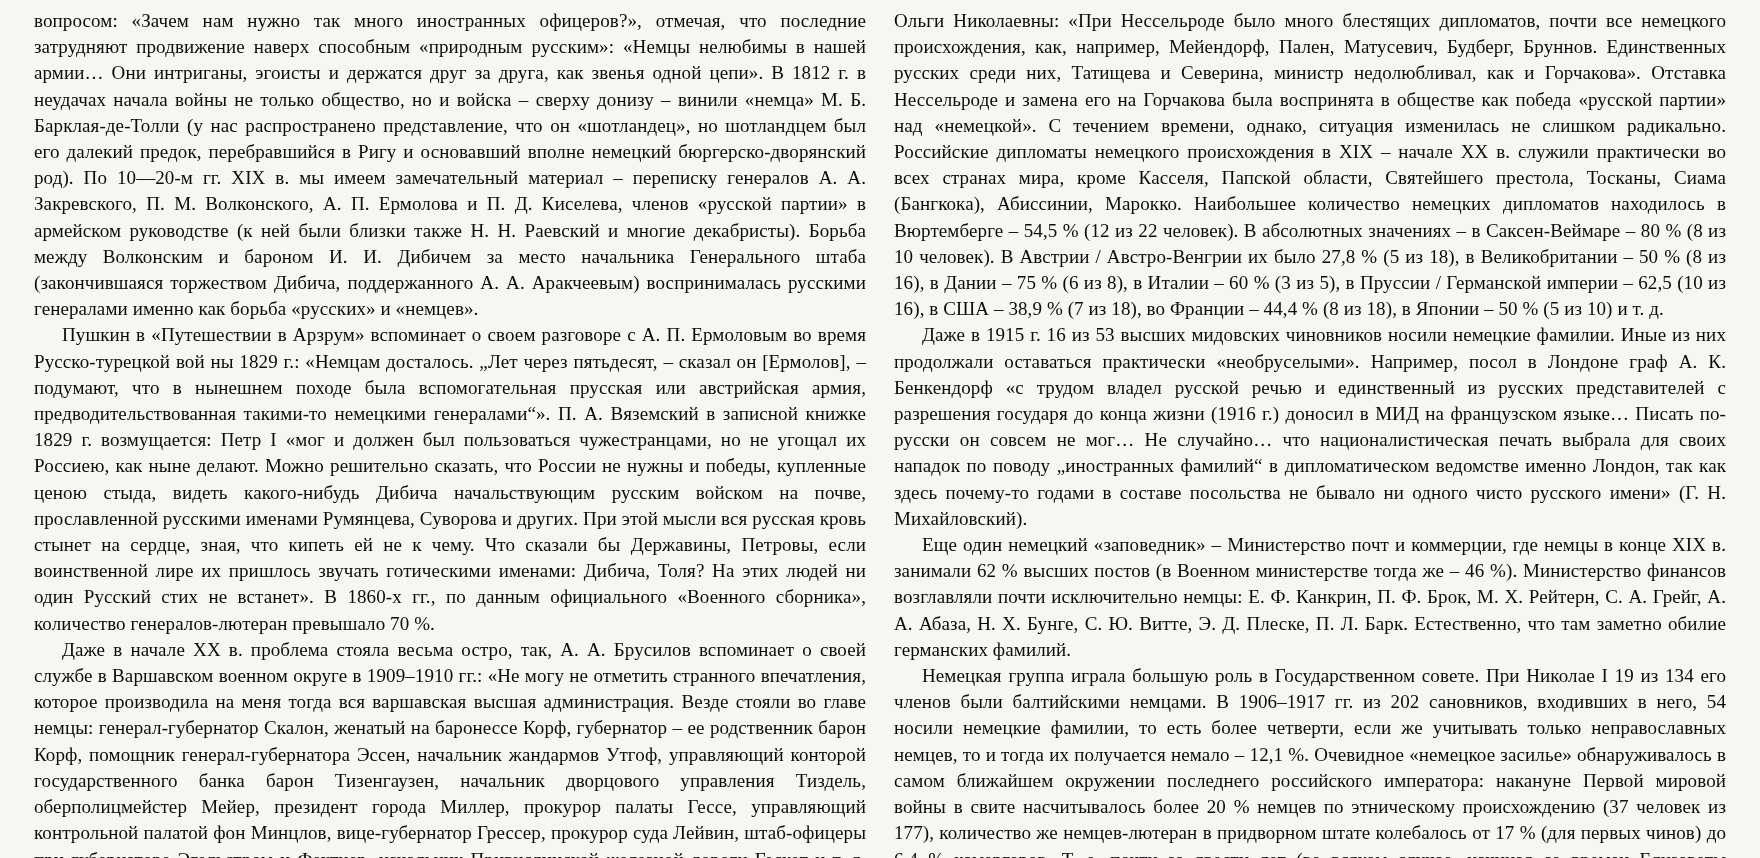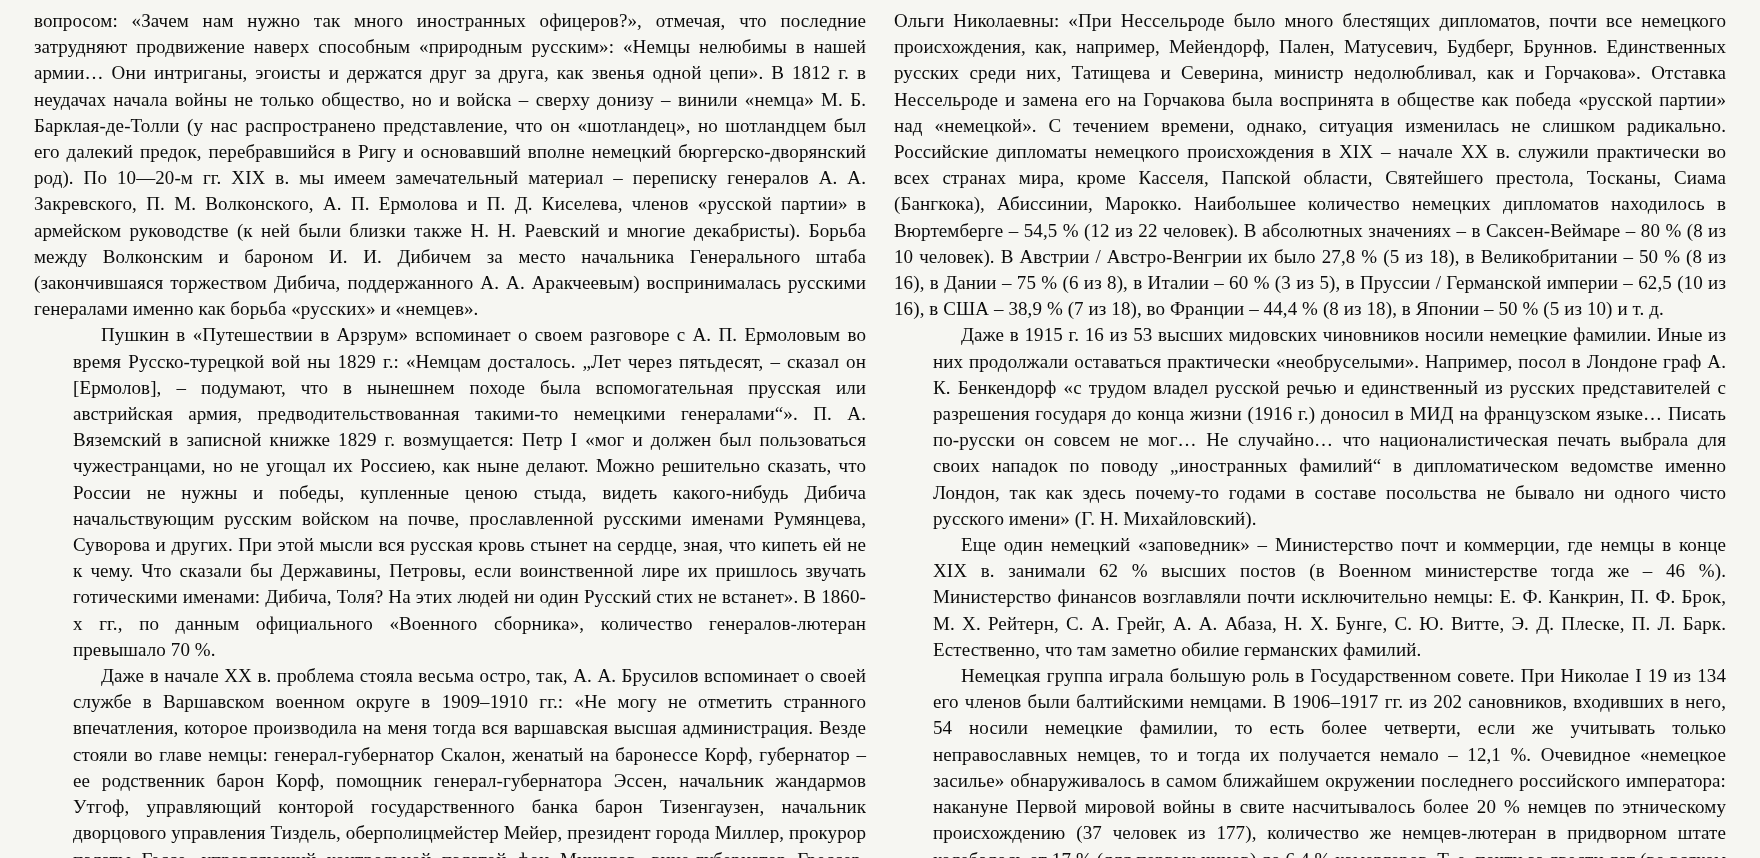--- a/index.html
+++ b/index.html
@@ -28,21 +28,20 @@
   .para {
     margin: 0;
     font-size: 19px;
     line-height: 26.2px;
     color: #0b0b0b;
     text-align: justify;
     letter-spacing: 0.1px;
   }
   .para.indent {
     text-indent: 28px;
-    margin-left: 39px;
   }
 </style>
 </head>
 <body style="background: rgb(246, 246, 242);">
 
 <div class="page">
   <div class="col">
       <p class="para" style="color: rgb(11, 11, 11);">вопросом: «Зачем нам нужно так много иностранных офицеров?», отмечая, что последние затрудняют продвижение наверх способным «природным русским»: «Немцы нелюбимы в нашей армии… Они интриганы, эгоисты и держатся друг за друга, как звенья одной цепи». В 1812 г. в неудачах начала войны не только общество, но и войска – сверху донизу – винили «немца» М. Б. Барклая-де-Толли (у нас распространено представление, что он «шотландец», но шотландцем был его далекий предок, перебравшийся в Ригу и основавший вполне немецкий бюргерско-дворянский род). По 10—20-м гг. XIX в. мы имеем замечательный материал – переписку генералов А. А. Закревского, П. М. Волконского, А. П. Ермолова и П. Д. Киселева, членов «русской партии» в армейском руководстве (к ней были близки также Н. Н. Раевский и многие декабристы). Борьба между Волконским и бароном И. И. Дибичем за место начальника Генерального штаба (закончившаяся торжеством Дибича, поддержанного А. А. Аракчеевым) воспринималась русскими генералами именно как борьба «русских» и «немцев».</p>
       <p class="para indent" style="color: rgb(11, 11, 11);">Пушкин в «Путешествии в Арзрум» вспоминает о своем разговоре с А. П. Ермоловым во время Русско-турецкой вой ны 1829 г.: «Немцам досталось. „Лет через пятьдесят, – сказал он [Ермолов], – подумают, что в нынешнем походе была вспомогательная прусская или австрийская армия, предводительствованная такими-то немецкими генералами“». П. А. Вяземский в записной книжке 1829 г. возмущается: Петр I «мог и должен был пользоваться чужестранцами, но не угощал их Россиею, как ныне делают. Можно решительно сказать, что России не нужны и победы, купленные ценою стыда, видеть какого-нибудь Дибича начальствующим русским войском на почве, прославленной русскими именами Румянцева, Суворова и других. При этой мысли вся русская кровь стынет на сердце, зная, что кипеть ей не к чему. Что сказали бы Державины, Петровы, если воинственной лире их пришлось звучать готическими именами: Дибича, Толя? На этих людей ни один Русский стих не встанет». В 1860-х гг., по данным официального «Военного сборника», количество генералов-лютеран превышало 70 %.</p>
       <p class="para indent" style="color: rgb(11, 11, 11);">Даже в начале XX в. проблема стояла весьма остро, так, А. А. Брусилов вспоминает о своей службе в Варшавском военном округе в 1909–1910 гг.: «Не могу не отметить странного впечатления, которое производила на меня тогда вся варшавская высшая администрация. Везде стояли во главе немцы: генерал-губернатор Скалон, женатый на баронессе Корф, губернатор – ее родственник барон Корф, помощник генерал-губернатора Эссен, начальник жандармов Утгоф, управляющий конторой государственного банка барон Тизенгаузен, начальник дворцового управления Тиздель, оберполицмейстер Мейер, президент города Миллер, прокурор палаты Гессе, управляющий контрольной палатой фон Минцлов, вице-губернатор Грессер, прокурор суда Лейвин, штаб-офицеры при губернаторе Эгельстром и Фехтнер, начальник Привислинской железной дороги Гескет и т. д. Букет на подбор! Я был назначен по уходе Гершельмана и был каким-то резким диссонансом: „Брусилов“. Зато после меня получил это место барон Рауш фон Траубенберг».</p>

